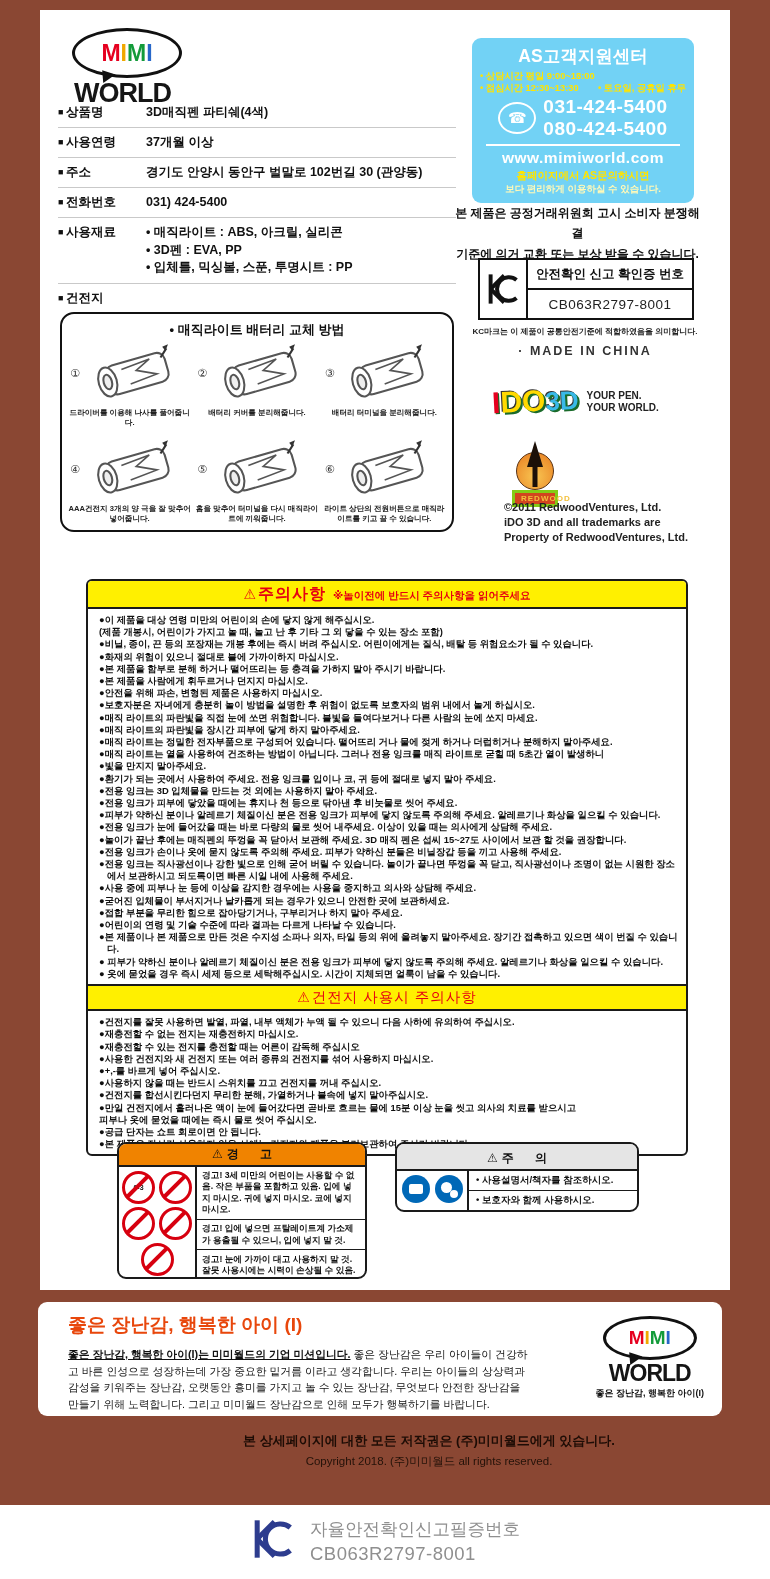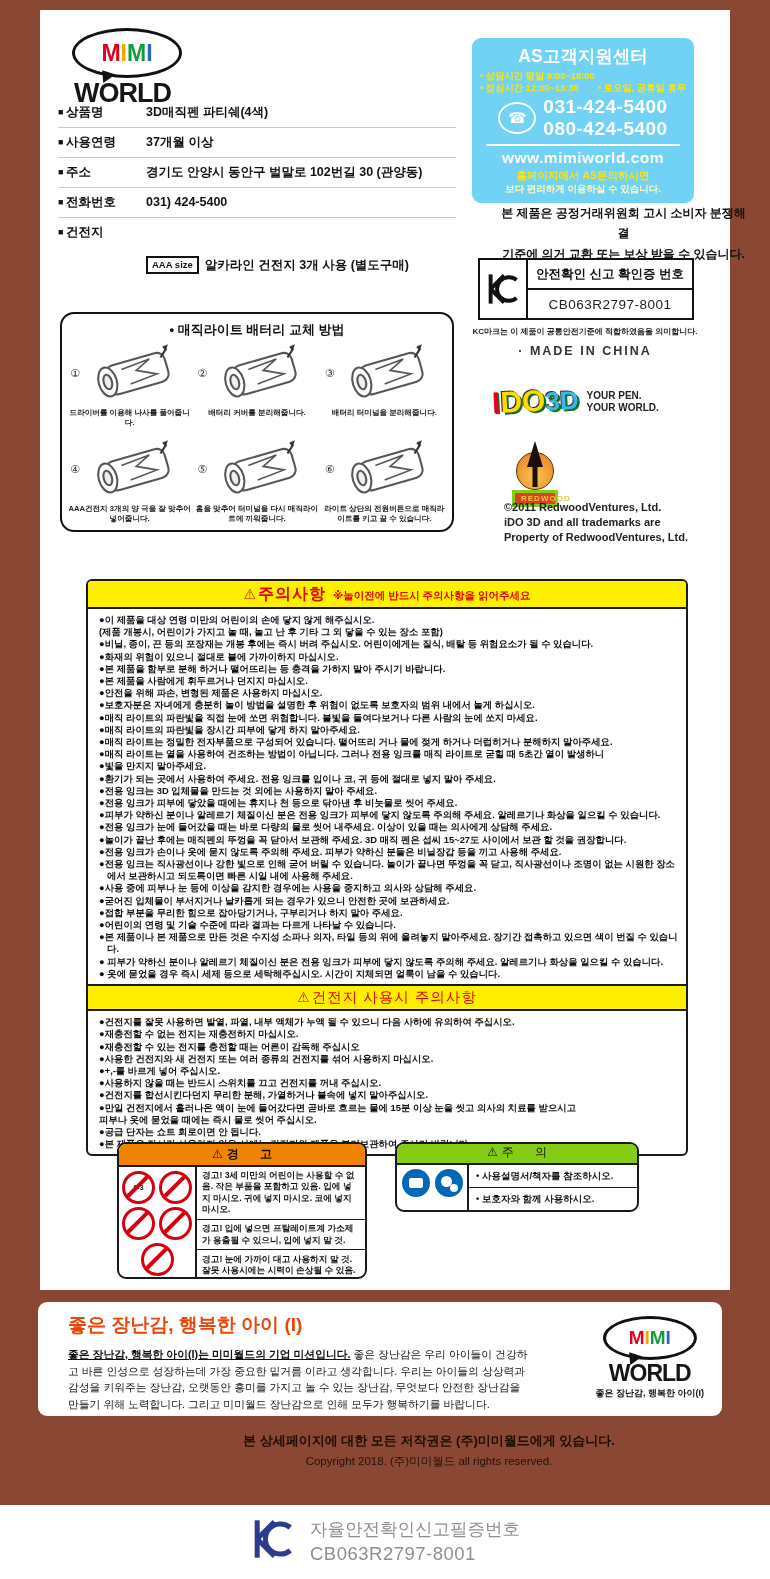--- a/index.html
+++ b/index.html
@@ -84,21 +84,21 @@
   .caution-title{color:#e60012;font-weight:900;font-size:16px;letter-spacing:1px;}
   .caution-note{color:#e60012;font-weight:800;font-size:10.5px;margin-left:7px;}
   .caution-title2{color:#e60012;font-weight:400;font-size:14.5px;letter-spacing:1px;}
   .caution-list{padding:5px 8px 4px 11px;}
   .cl{font-size:9.4px;line-height:12.2px;color:#101010;font-weight:600;padding-left:8px;text-indent:-8px;}
   .cl.b{font-weight:900;}
 
   
   .warn-box{border:2px solid #1a1a1a;border-radius:9px;background:#fff;overflow:hidden;display:flex;flex-direction:column;}
   .warn-head{background:#f08300;border-bottom:2px solid #1a1a1a;text-align:center;font-weight:900;font-size:12px;letter-spacing:9px;color:#111;padding:2px 0 2px 9px;}
-  .notice-head{background:#84cc16;border-bottom:2px solid #1a1a1a;text-align:center;font-weight:400;font-size:12px;letter-spacing:9px;color:#111;padding:0 0 2px 9px;}
+  .notice-head{background:#e5e5e5;border-bottom:2px solid #1a1a1a;text-align:center;font-weight:700;font-size:12px;letter-spacing:9px;color:#111;padding:6px 0 2px 9px;}
   .wtri{letter-spacing:0;margin-right:4px;}
   .warn-body{display:flex;flex:1;}
   .warn-icons{width:72px;flex:none;border-right:2px solid #1a1a1a;display:flex;flex-wrap:wrap;align-content:space-around;justify-content:center;gap:3px 4px;padding:4px 2px;}
   .warn-rows{flex:1;display:flex;flex-direction:column;}
   .warn-cell{flex:1;border-bottom:1px solid #1a1a1a;padding:3px 5px;font-size:8.7px;line-height:1.32;font-weight:700;color:#111;display:flex;align-items:center;}
   .warn-rows .dc:last-child .warn-cell{border-bottom:none;}
   .proh{width:27px;height:27px;border:3.5px solid #d7000f;border-radius:50%;position:relative;background:#fff;}
   .proh::after{content:"";position:absolute;width:30px;height:3.5px;background:#d7000f;top:11px;left:-3px;transform:rotate(-45deg);}
   .proh .glyph{position:absolute;inset:0;display:flex;align-items:center;justify-content:center;font-size:7px;font-weight:900;color:#111;}
   .mand{width:28px;height:28px;border-radius:50%;background:#0068b7;position:relative;}
@@ -152,20 +152,26 @@
     </div>
     <div class="prow">
       <div class="plabel">주소</div>
       <div class="pval">경기도 안양시 동안구 벌말로 102번길 30 (관양동)</div>
     </div>
     <div class="prow">
       <div class="plabel">전화번호</div>
       <div class="pval">031) 424-5400</div>
     </div>
     <div class="prow">
+      <div class="plabel">사용재료</div>
+      <div>
+        
+      <div class="dc"><div class="mat-line">• 매직라이트 : ABS, 아크릴, 실리콘</div></div><div class="dc"><div class="mat-line">• 3D펜 : EVA, PP</div></div><div class="dc"><div class="mat-line">• 입체틀, 믹싱볼, 스푼, 투명시트 : PP</div></div></div>
+    </div>
+    <div class="prow">
       <div class="plabel">건전지</div>
       <div class="pval"><span class="aaa-badge">AAA size</span><span>알카라인 건전지 3개 사용 (별도구매)</span></div>
     </div>
   </div>
 
   <div class="abs as-box" style="left:472px;top:38px;width:206px;">
     <div class="as-title">AS고객지원센터</div>
     <div class="as-hours">• 상담시간 평일 9:00~18:00</div>
     <div class="as-hours-row">
       <span>• 점심시간 12:30~13:30</span>
@@ -177,21 +183,21 @@
         <div class="as-num">031-424-5400</div>
         <div class="as-num">080-424-5400</div>
       </div>
     </div>
     <div class="as-divider"></div>
     <div class="as-site">www.mimiworld.com</div>
     <div class="as-note1">홈페이지에서 AS문의하시면</div>
     <div class="as-note2">보다 편리하게 이용하실 수 있습니다.</div>
   </div>
 
-  <div class="abs dispute" style="left:455px;top:203px;width:245px;margin-left:46px;">
+  <div class="abs dispute" style="left:455px;top:203px;width:245px;">
     <div>본 제품은 공정거래위원회 고시 소비자 분쟁해결</div>
     <div>기준에 의거 교환 또는 보상 받을 수 있습니다.</div>
   </div>
 
   <div class="abs kc-box" style="left:478px;top:258px;width:212px;height:58px;">
     <div class="kc-cell-logo">
       <svg width="36" height="36" viewBox="0 0 64 64">
           <g fill="none" stroke="#111" stroke-width="7">
             <path d="M10 6 v52"></path>
             <path d="M10 32 L34 8"></path>

